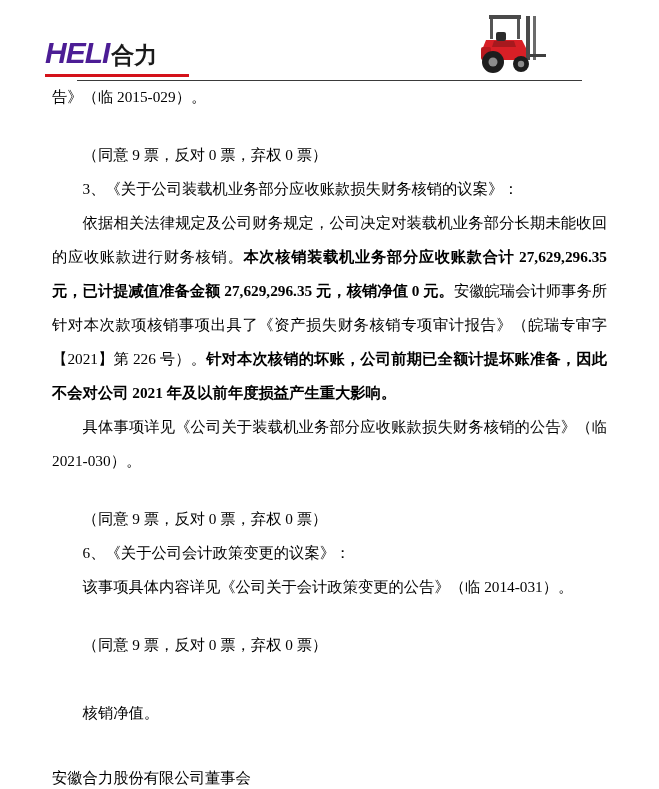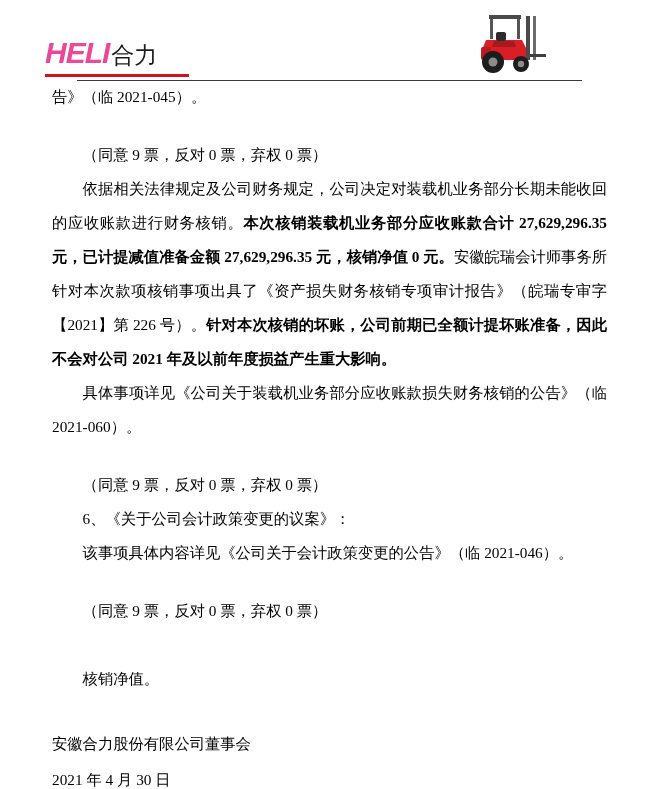--- a/index.html
+++ b/index.html
@@ -35,26 +35,26 @@
     display: flex;
     align-items: baseline;
     white-space: nowrap;
   }
   .logo-heli {
     font-family: "Liberation Sans", "DejaVu Sans", sans-serif;
     font-weight: bold;
     font-style: italic;
     font-size: 30px;
     letter-spacing: -1px;
-    color: #ec4899;
+    color: #4c1d95;
     line-height: 1;
   }
   .logo-cn {
     font-family: "DejaVu Sans", "Liberation Sans", sans-serif;
-    font-weight: normal;
+    font-weight: bold;
     font-size: 23px;
     color: #1a1a1a;
     line-height: 1;
     margin-left: 2px;
   }
   .logo-rule {
     position: absolute;
     left: -7px;
     top: 74px;
     width: 144px;
@@ -138,36 +138,37 @@
       <circle cx="17" cy="48" r="4.5" fill="#8c8c8c"></circle>
       <circle cx="45" cy="50" r="8" fill="#1d1d1d"></circle>
       <circle cx="45" cy="50" r="3.2" fill="#8c8c8c"></circle>
     </svg>
 
     <div class="hr"></div>
   </div>
 
   <div class="content">
 
-    <p class="indent0">告》（临 2021-045）。</p>
+    <p class="indent0">告》（临 2015-029）。</p>
 
     <p class="vote">（同意 9 票，反对 0 票，弃权 0 票）</p>
 
+    <p class="indent1">3、《关于公司装载机业务部分应收账款损失财务核销的议案》：</p>
 
     <p class="indent1">
       <span>依据相关法律规定及公司财务规定，公司决定对装载机业务部分长期未能收回的应收账款进行财务核销。</span><span class="bold">本次核销装载机业务部分应收账款合计 27,629,296.35 元，已计提减值准备金额 27,629,296.35 元，核销净值 0 元。</span><span>安徽皖瑞会计师事务所针对本次款项核销事项出具了《资产损失财务核销专项审计报告》（皖瑞专审字【2021】第 226 号）。</span><span class="bold">针对本次核销的坏账，公司前期已全额计提坏账准备，因此不会对公司 2021 年及以前年度损益产生重大影响。</span>
     </p>
 
-    <p class="indent1">具体事项详见《公司关于装载机业务部分应收账款损失财务核销的公告》（临 2021-060）。</p>
+    <p class="indent1">具体事项详见《公司关于装载机业务部分应收账款损失财务核销的公告》（临 2021-030）。</p>
 
     <p class="vote">（同意 9 票，反对 0 票，弃权 0 票）</p>
 
     <p class="indent1">6、《关于公司会计政策变更的议案》：</p>
 
-    <p class="indent1">该事项具体内容详见《公司关于会计政策变更的公告》（临 2021-046）。</p>
+    <p class="indent1">该事项具体内容详见《公司关于会计政策变更的公告》（临 2014-031）。</p>
 
     <p class="vote">（同意 9 票，反对 0 票，弃权 0 票）</p>
 
     <div class="blank-line"></div>
 
     <p class="indent1">核销净值。</p>
 
     <div class="signature">
       <div>安徽合力股份有限公司董事会</div>
       <div>2021 年 4 月 30 日</div>

